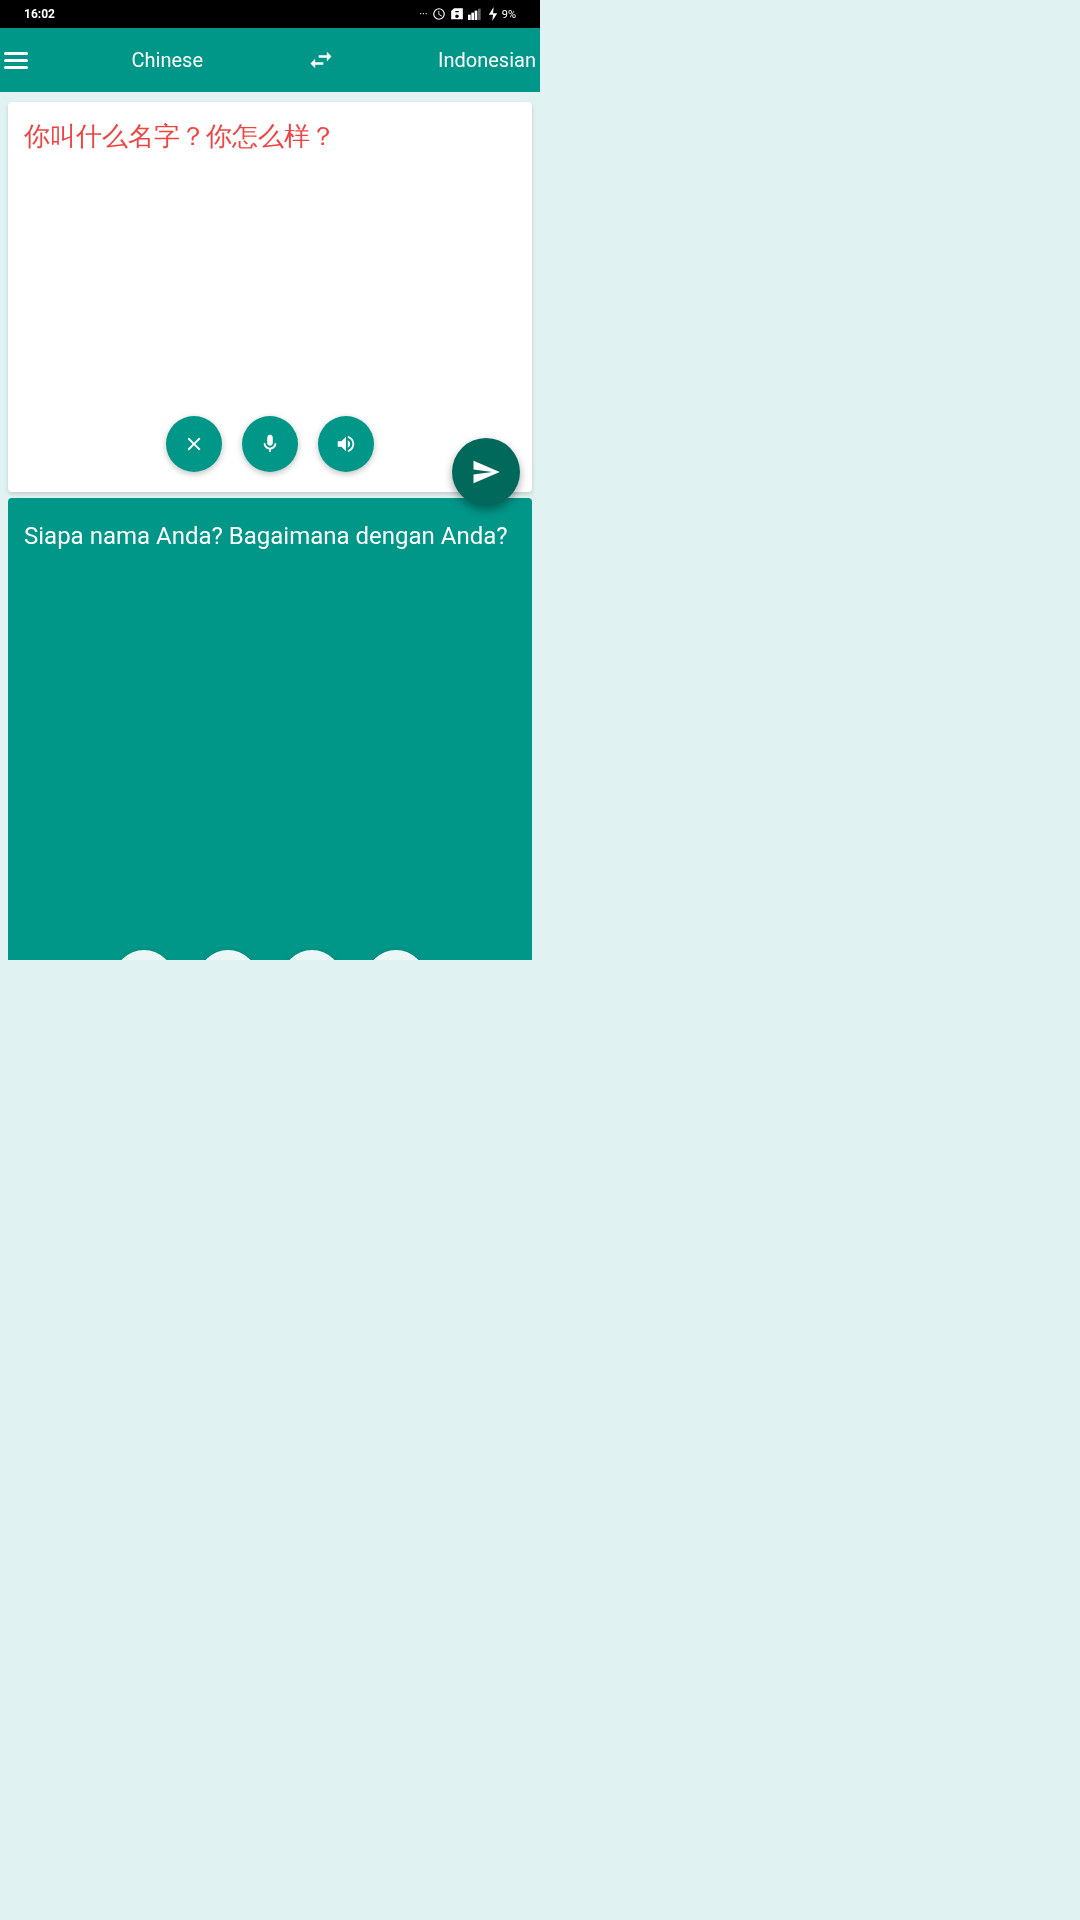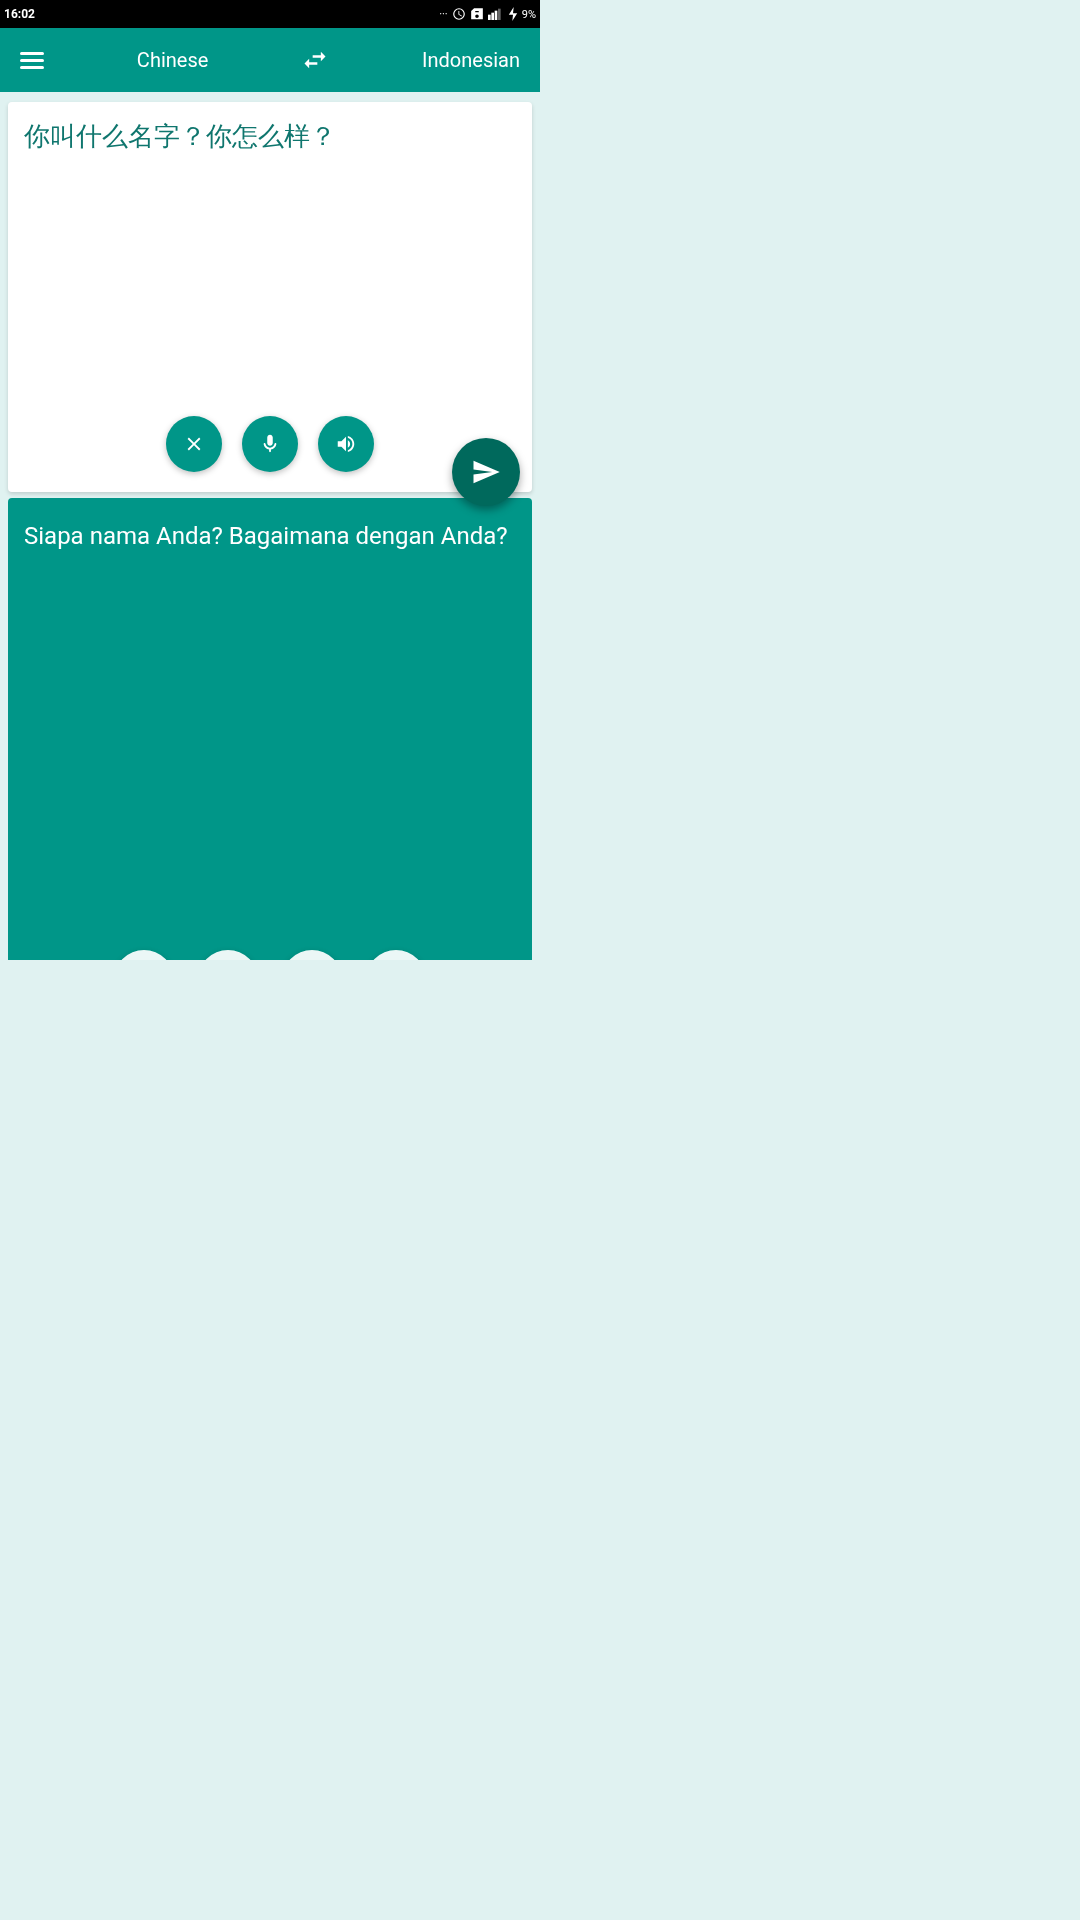--- a/index.html
+++ b/index.html
@@ -14,35 +14,35 @@
       position: relative;
     }
 
     
     .status-bar {
       background: #000;
       color: #fff;
       display: flex;
       justify-content: space-between;
       align-items: center;
-      padding: 4px 4px;
+      padding: 4px 24px;
       height: 28px;
       font-size: 11px;
     }
     .status-bar .time { font-weight: bold; font-size: 12px; }
     .status-bar .icons { display: flex; align-items: center; gap: 4px; font-size: 11px; }
 
     
     .toolbar {
       background: #009688;
       color: #fff;
       display: flex;
       align-items: center;
       justify-content: space-between;
-      padding: 0 20px;
+      padding: 0 4px;
       height: 64px;
     }
     .toolbar .menu-icon {
       font-size: 22px;
       cursor: pointer;
       display: flex;
       flex-direction: column;
       gap: 4px;
     }
     .toolbar .menu-icon span {
@@ -68,21 +68,21 @@
       background: #fff;
       margin: 10px 8px 0 8px;
       border-radius: 4px;
       padding: 16px 16px 0 16px;
       position: relative;
       height: 390px;
       box-shadow: 0 2px 4px rgba(0,0,0,0.15);
     }
     .source-text {
       font-size: 26px;
-      color: #0f766e;
+      color: #ef4444;
       line-height: 1.4;
     }
     .source-controls {
       position: absolute;
       bottom: 20px;
       left: 0;
       right: 0;
       display: flex;
       justify-content: center;
       gap: 20px;

